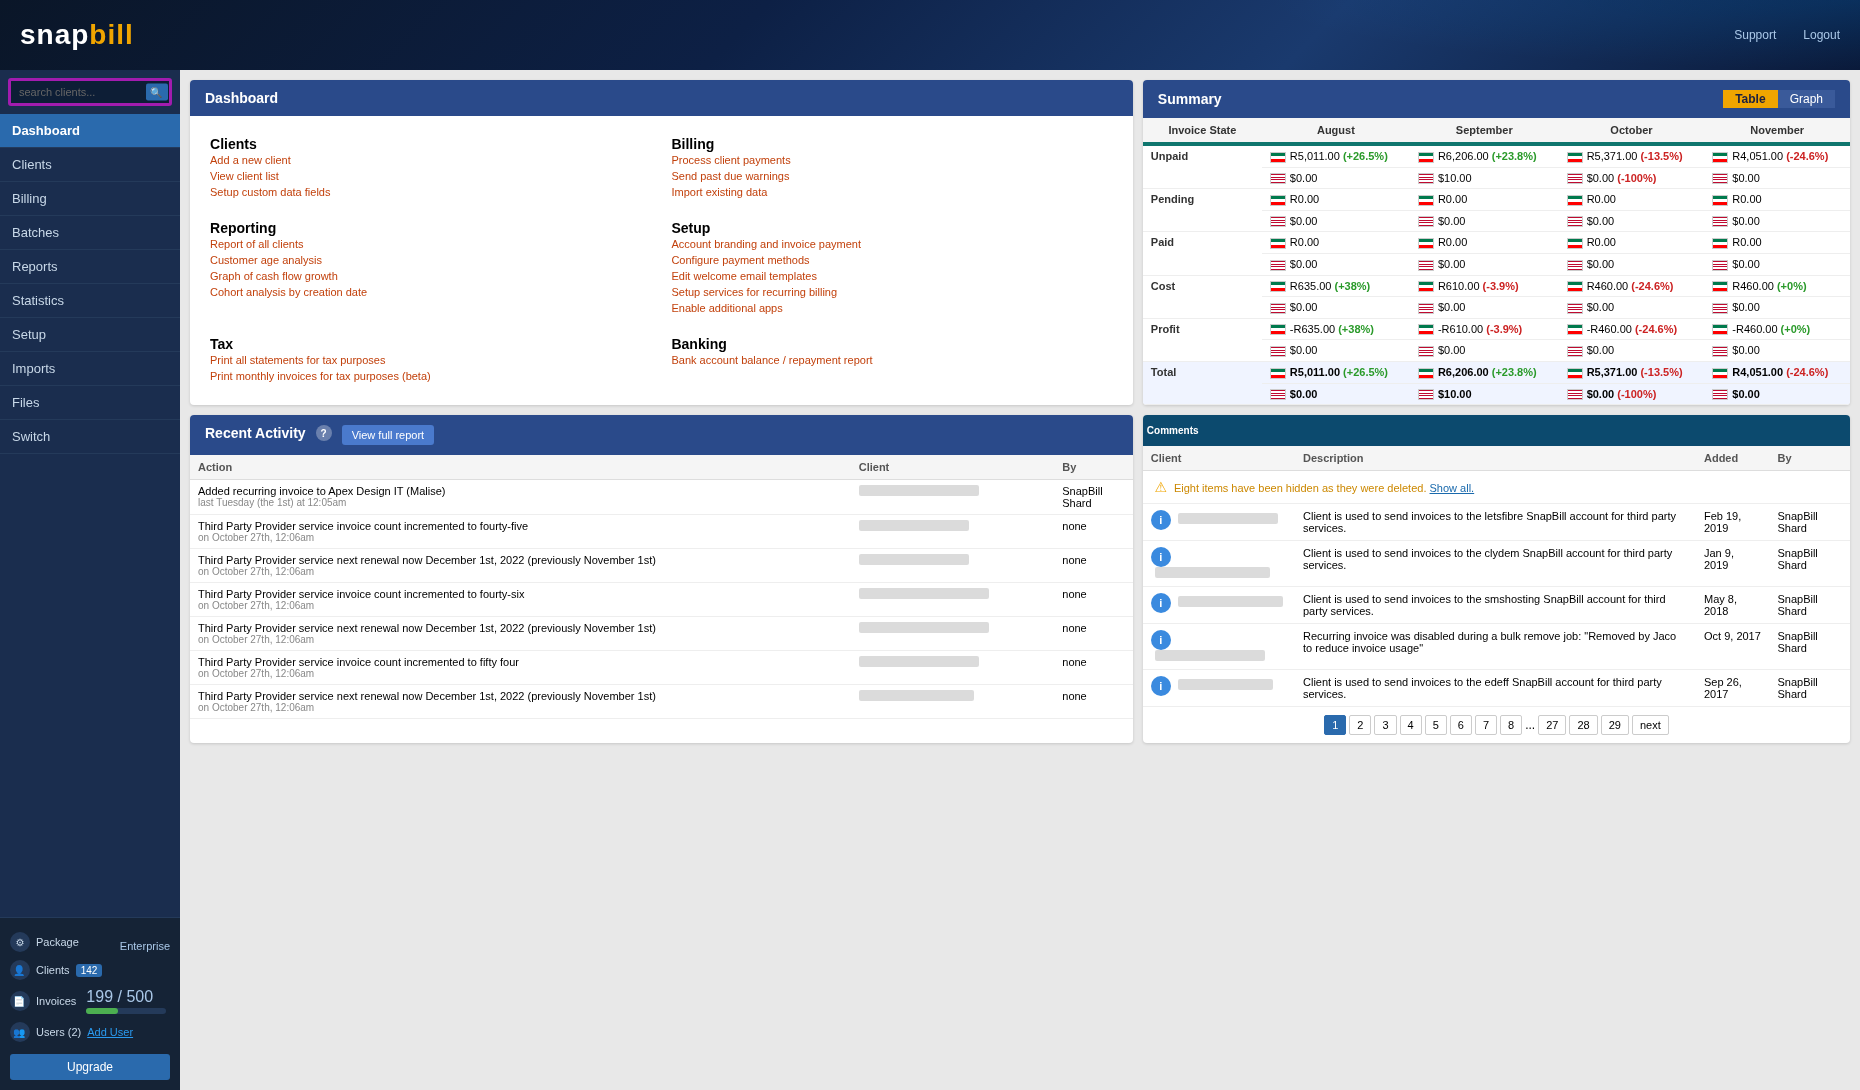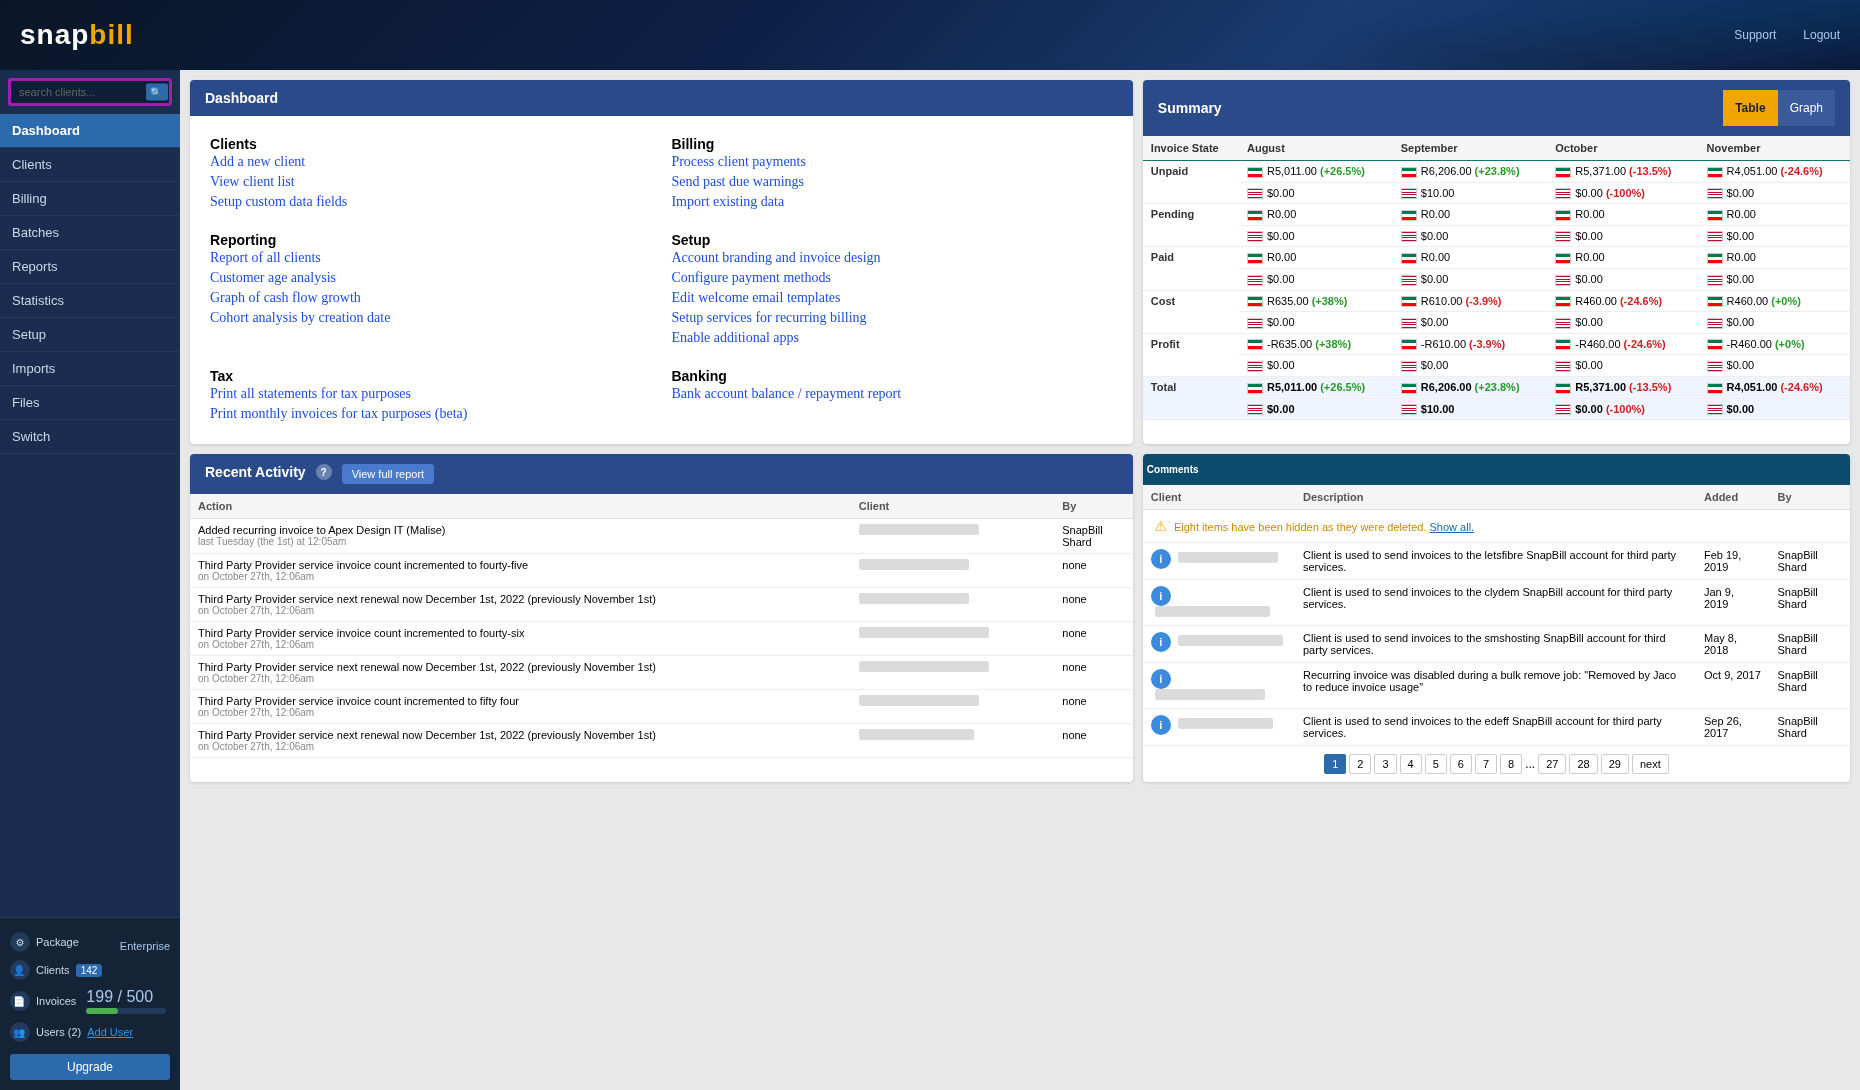--- a/index.html
+++ b/index.html
@@ -141,54 +141,53 @@
 
     
     .dash-sections {
       display: grid;
       grid-template-columns: 1fr 1fr;
       gap: 20px;
       padding: 20px;
     }
     .dash-link {
       display: block;
-      color: #1d4ed8;
+      color: #c2410c;
       text-decoration: none;
       padding: 2px 0;
-      font-size: 14px;
-      cursor: pointer;
-      font-family: Liberation Serif, serif;
+      font-size: 11px;
+      cursor: pointer;
     }
 
     
     .summary-header {
       background: #2a4a8a;
       color: white;
       padding: 10px 15px;
       font-size: 14px;
       font-weight: bold;
       display: flex;
       align-items: center;
       justify-content: space-between;
     }
     .summary-tabs { display: flex; gap: 0; }
     .summary-tab {
-      padding: 11px 12px;
+      padding: 2px 12px;
       font-size: 12px;
       cursor: pointer;
       border: none;
     }
     .summary-tab.active { background: #f0a500; color: #1a2040; font-weight: bold; }
     .summary-tab.inactive { background: #3a5a9a; color: white; }
     .summary-table { width: 100%; border-collapse: collapse; font-size: 11px; }
     .summary-table th {
       background: #f5f5f5;
-      padding: 6px 8px;
-      text-align: left;
-      border-bottom: 1px solid #0f766e;
+      padding: 6px 20px;
+      text-align: center;
+      border-bottom: 4px solid #0f766e;
       color: #333;
       font-weight: bold;
     }
     .summary-table td {
       padding: 4px 8px;
       border-bottom: 1px solid #eee;
     }
     .flag { display: inline-block; width: 16px; height: 11px; margin-right: 4px; vertical-align: middle; }
     .flag-za { background: linear-gradient(to bottom, #007a4d 33%, white 33%, white 66%, #ff0000 66%); border: 1px solid #ccc; }
     .flag-us { background: linear-gradient(to bottom, #bf0a30 0%, #bf0a30 14%, white 14%, white 28%, #bf0a30 28%, #bf0a30 42%, white 42%, white 56%, #bf0a30 56%, #bf0a30 70%, white 70%, white 84%, #bf0a30 84%); border: 1px solid #ccc; }
@@ -390,21 +389,21 @@
           <div>
             <h3>Reporting</h3>
             <a class="dash-link">Report of all clients</a>
             <a class="dash-link">Customer age analysis</a>
             <a class="dash-link">Graph of cash flow growth</a>
             <a class="dash-link">Cohort analysis by creation date</a>
           </div>
 
           <div>
             <h3>Setup</h3>
-            <a class="dash-link">Account branding and invoice design</a>
+            <a class="dash-link">Account branding and invoice payment</a>
             <a class="dash-link">Configure payment methods</a>
             <a class="dash-link">Edit welcome email templates</a>
             <a class="dash-link">Setup services for recurring billing</a>
             <a class="dash-link">Enable additional apps</a>
           </div>
 
           <div>
             <h3>Tax</h3>
             <a class="dash-link">Print all statements for tax purposes</a>
             <a class="dash-link">Print monthly invoices for tax purposes (beta)</a>

